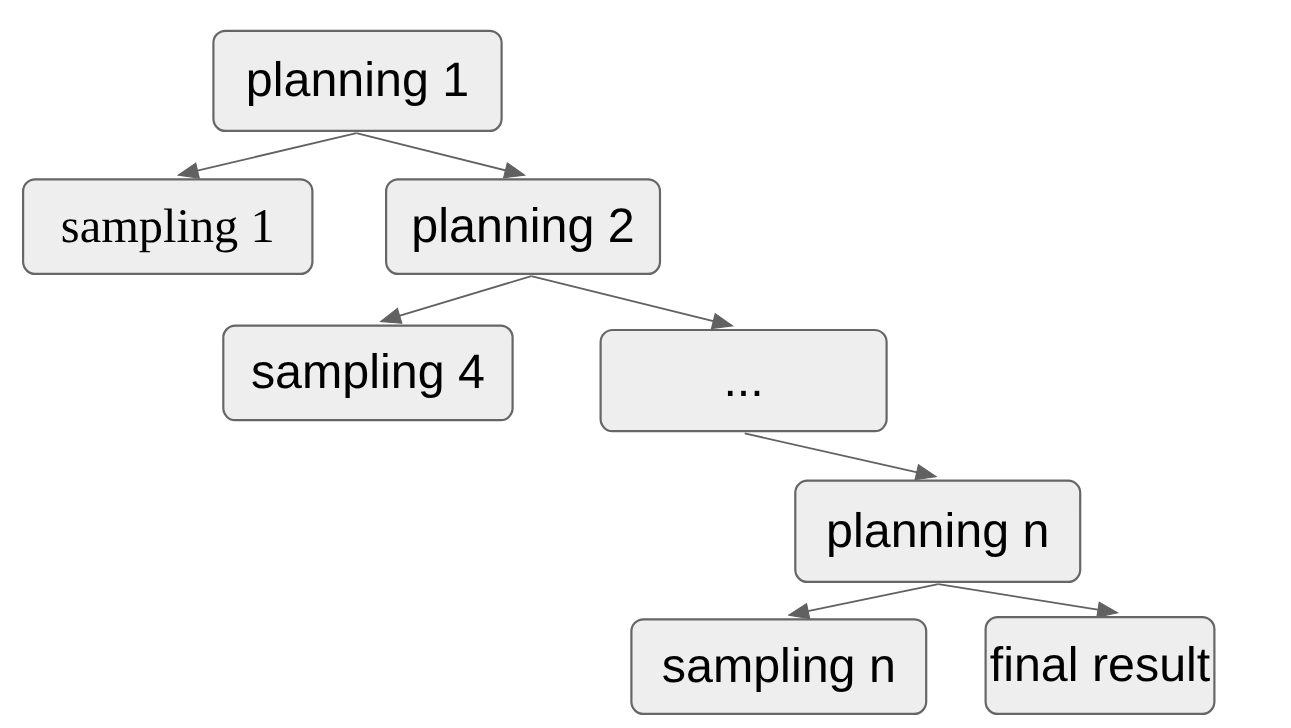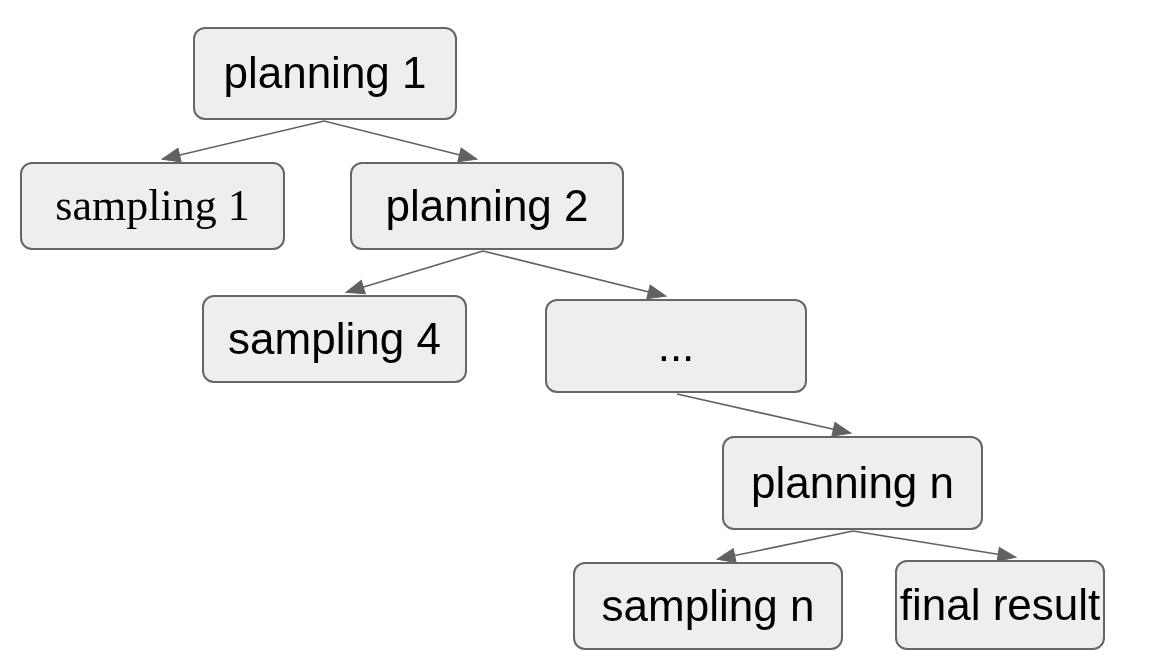--- a/index.html
+++ b/index.html
@@ -37,21 +37,21 @@
     align-items: center;
     justify-content: center;
     font-size: 44px;
     line-height: 1.15;
     color: var(--text, #000000);
     white-space: nowrap;
   }
   
   .n-planning1   { left: 193px; top: 27px;  width: 264px; height: 93px; }
   .n-sampling1   { left: 20px;  top: 162px; width: 265px; height: 88px; font-family: Liberation Serif, serif; }
-  .n-planning2   { left: 350px; top: 162px; width: 274px; height: 88px; }
+  .n-planning2   { left: 350px; top: 162px; width: 251px; height: 88px; }
   .n-sampling2   { left: 202px; top: 295px; width: 265px; height: 88px; }
   .n-ellipsis    { left: 545px; top: 299px; width: 262px; height: 94px; }
   .n-planningN   { left: 722px; top: 436px; width: 261px; height: 94px; }
   .n-samplingN   { left: 573px; top: 562px; width: 270px; height: 88px; }
   .n-finalResult { left: 895px; top: 560px; width: 210px; height: 90px; }
 </style>
 </head>
 <body>
 
 <div class="canvas">

